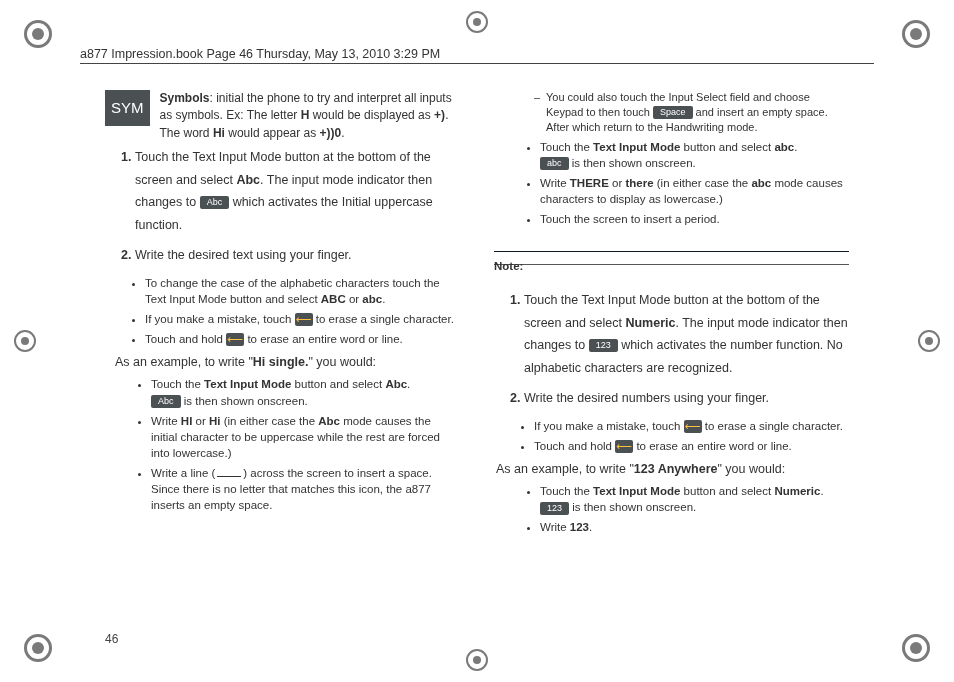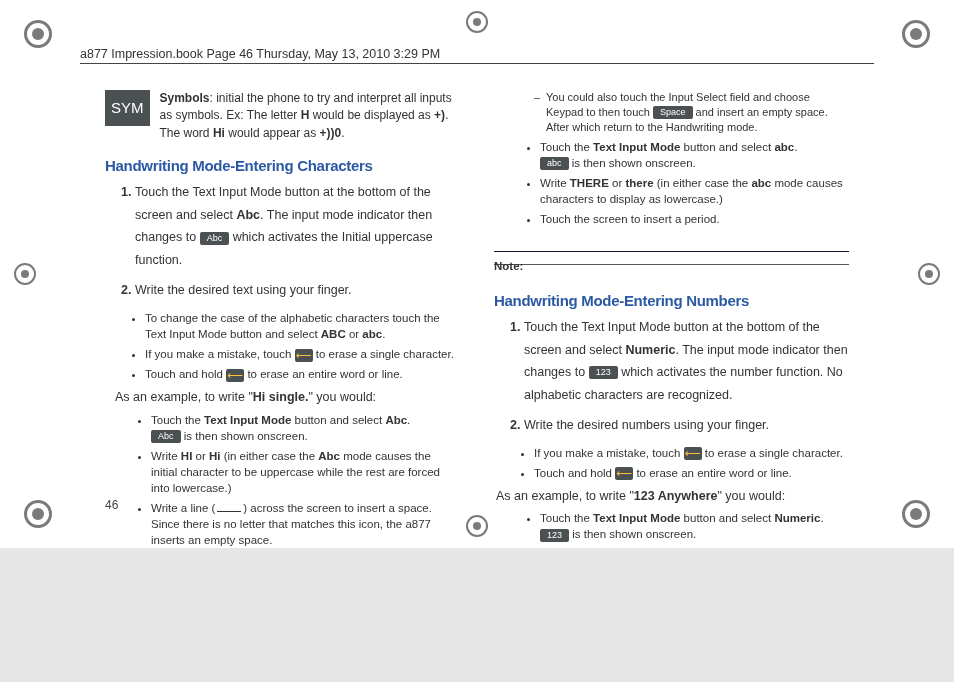--- a/index.html
+++ b/index.html
@@ -4,21 +4,21 @@
 <style>
   html, body {
     margin: 0;
     padding: 0;
     background: #e6e6e6;
     font-family: Arial, Helvetica, sans-serif;
   }
   .page {
     position: relative;
     width: 954px;
-    height: 548px;
+    height: 682px;
     margin: 0 auto;
     background: #fff;
     overflow: hidden;
   }
   .reg {
     position: absolute;
     width: 28px;
     height: 28px;
   }
   .reg::before, .reg::after {
@@ -213,21 +213,20 @@
 
   <div class="content">
 
     <div class="sym-block">
       <div class="sym-chip">SYM</div>
       <div class="sym-text">
         <span class="bold">Symbols</span><span>: initial the phone to try and interpret all inputs as symbols. Ex: The letter </span><span class="bold">H</span><span> would be displayed as </span><span class="bold">+)</span><span>. The word </span><span class="bold">Hi</span><span> would appear as </span><span class="bold">+))0</span><span>.</span>
       </div>
     </div>
 
-    <div class="heading">Handwriting Mode-Entering Characters</div>
     <ol class="steps">
       <li>
         <span>Touch the Text Input Mode button at the bottom of the screen and select </span><span class="bold">Abc</span><span>. The input mode indicator then changes to </span>
         <span class="chip">Abc</span><span> which activates the Initial uppercase function.</span>
       </li>
       <li>Write the desired text using your finger.</li>
     </ol>
     <ul class="bul">
       <li><span>To change the case of the alphabetic characters touch the Text Input Mode button and select </span><span class="bold">ABC</span><span> or </span><span class="bold">abc</span><span>.</span></li>
       <li><span>If you make a mistake, touch </span> <span class="chip-back">⟵</span> <span> to erase a single character.</span></li>
@@ -246,21 +245,20 @@
     <ul class="bul bul-ex">
       <li><span>Touch the </span><span class="bold">Text Input Mode</span><span> button and select </span><span class="bold">abc</span><span>. </span><span class="nowrap"><span class="chip">abc</span><span> is then shown onscreen.</span></span></li>
       <li><span>Write </span><span class="bold">THERE</span><span> or </span><span class="bold">there</span><span> (in either case the </span><span class="bold">abc</span><span> mode causes characters to display as lowercase.)</span></li>
       <li>Touch the screen to insert a period.</li>
     </ul>
 
     <div class="note-rule">
       <span class="note-label">Note:</span>
     </div>
 
-    <div class="heading">Handwriting Mode-Entering Numbers</div>
     <ol class="steps">
       <li>
         <span>Touch the Text Input Mode button at the bottom of the screen and select </span><span class="bold">Numeric</span><span>. The input mode indicator then changes to </span>
         <span class="chip">123</span><span> which activates the number function. No alphabetic characters are recognized.</span>
       </li>
       <li>Write the desired numbers using your finger.</li>
     </ol>
     <ul class="bul">
       <li><span>If you make a mistake, touch </span> <span class="chip-back">⟵</span> <span> to erase a single character.</span></li>
       <li><span>Touch and hold </span> <span class="chip-back">⟵</span> <span> to erase an entire word or line.</span></li>

